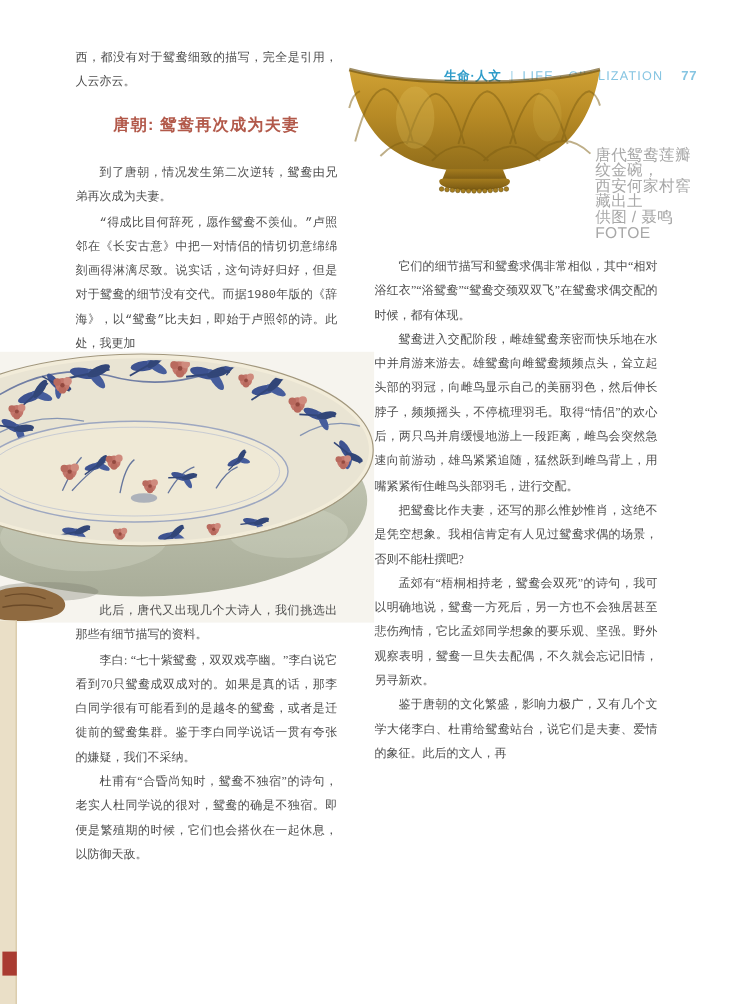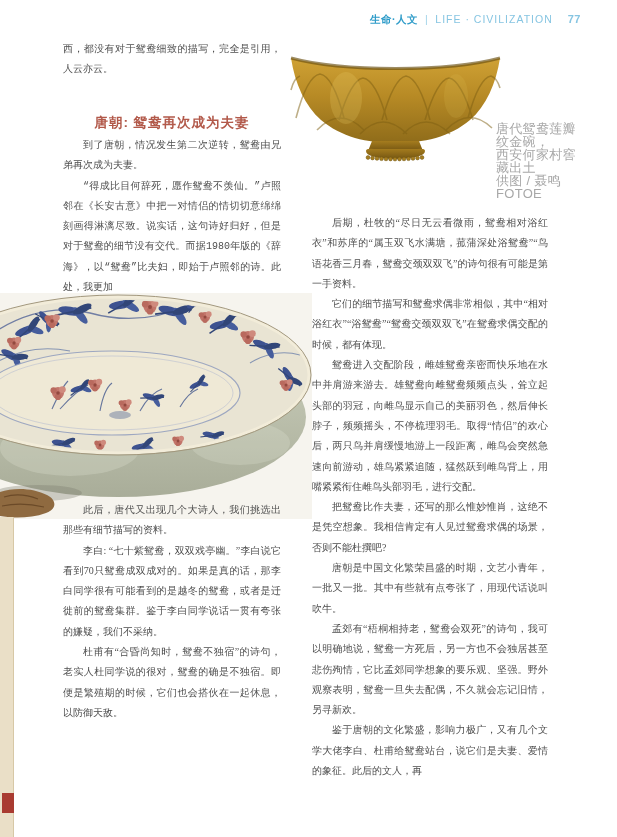--- a/index.html
+++ b/index.html
@@ -10,34 +10,34 @@
     font-family:"Liberation Serif","DejaVu Serif",serif;
     color:#4e4e4e;
   }
   
   .pg-header{
     position:absolute;top:13px;right:36px;
     font-family:"Liberation Sans","DejaVu Sans",sans-serif;
     font-size:10.5px;display:flex;align-items:baseline;gap:7px;
     letter-spacing:.5px;white-space:nowrap;
   }
-  .hd-cn{color:#2f9cc9;font-weight:bold;}
+  .hd-cn{color:#2f9cc9;font-weight:bold;margin-top:44px;}
   .hd-sep{color:#9fd2e8;font-weight:normal;}
   .hd-en{color:#86c5e2;letter-spacing:1px;}
   .hd-no{color:#86c5e2;margin-left:8px;font-size:11px;font-weight:bold;}
   
   .tx{position:absolute;text-align:justify;font-size:10px;line-height:20.3px;overflow:hidden;}
   .tx p{margin:0;text-indent:2em;}
   .tx p.noindent{text-indent:0;}
   #blockA{left:63px;top:39px;width:218px;height:44px;}
   #blockB{left:63px;top:136px;width:218px;height:163px;font-family:Liberation Mono, monospace;}
   #blockC{left:63px;top:500px;width:218px;height:290px;}
   #rightcol{left:312px;top:213px;width:236px;height:615px;}
   #heading{
-    position:absolute;left:63px;top:114px;width:218px;text-align:center;
+    position:absolute;left:63px;top:95px;width:218px;text-align:center;
     font-family:"Liberation Sans","DejaVu Sans",sans-serif;
     font-size:13.5px;font-weight:bold;color:#b2594a;letter-spacing:1px;
   }
   
   #caption{
     position:absolute;left:496px;top:122px;width:86px;
     font-family:"Liberation Sans","DejaVu Sans",sans-serif;
     font-size:13px;line-height:13px;color:#a8a8a8;white-space:pre-line;
     letter-spacing:.3px;
   }
@@ -206,25 +206,23 @@
     <path d="M4,204 Q20,199 38,206 M2,213 Q22,209 44,214" stroke="#6b4a28" stroke-width="1.2" fill="none"></path>
   </svg>
 
   <div id="blockC" class="tx">
     <p>此后，唐代又出现几个大诗人，我们挑选出那些有细节描写的资料。</p>
     <p>李白: “七十紫鸳鸯，双双戏亭幽。”李白说它看到70只鸳鸯成双成对的。如果是真的话，那李白同学很有可能看到的是越冬的鸳鸯，或者是迁徙前的鸳鸯集群。鉴于李白同学说话一贯有夸张的嫌疑，我们不采纳。</p>
     <p>杜甫有“合昏尚知时，鸳鸯不独宿”的诗句，老实人杜同学说的很对，鸳鸯的确是不独宿。即便是繁殖期的时候，它们也会搭伙在一起休息，以防御天敌。</p>
   </div>
 
   <div id="rightcol" class="tx">
-    <p>后期，杜牧的“尽日无云看微雨，鸳鸯相对浴红衣”和苏庠的“属玉双飞水满塘，菰蒲深处浴鸳鸯”“鸟语花香三月春，鸳鸯交颈双双飞”的诗句很有可能是第一手资料。</p>
     <p>它们的细节描写和鸳鸯求偶非常相似，其中“相对浴红衣”“浴鸳鸯”“鸳鸯交颈双双飞”在鸳鸯求偶交配的时候，都有体现。</p>
     <p>鸳鸯进入交配阶段，雌雄鸳鸯亲密而快乐地在水中并肩游来游去。雄鸳鸯向雌鸳鸯频频点头，耸立起头部的羽冠，向雌鸟显示自己的美丽羽色，然后伸长脖子，频频摇头，不停梳理羽毛。取得“情侣”的欢心后，两只鸟并肩缓慢地游上一段距离，雌鸟会突然急速向前游动，雄鸟紧紧追随，猛然跃到雌鸟背上，用嘴紧紧衔住雌鸟头部羽毛，进行交配。</p>
     <p>把鸳鸯比作夫妻，还写的那么惟妙惟肖，这绝不是凭空想象。我相信肯定有人见过鸳鸯求偶的场景，否则不能杜撰吧?</p>
-    <p>唐朝是中国文化繁荣昌盛的时期，文艺小青年，一批又一批。其中有些就有点夸张了，用现代话说叫吹牛。</p>
     <p>孟郊有“梧桐相持老，鸳鸯会双死”的诗句，我可以明确地说，鸳鸯一方死后，另一方也不会独居甚至悲伤殉情，它比孟郊同学想象的要乐观、坚强。野外观察表明，鸳鸯一旦失去配偶，不久就会忘记旧情，另寻新欢。</p>
     <p>鉴于唐朝的文化繁盛，影响力极广，又有几个文学大佬李白、杜甫给鸳鸯站台，说它们是夫妻、爱情的象征。此后的文人，再</p>
   </div>
 
   <div id="edge-strip"></div>
   <div id="edge-red"></div>
 
 </div>
 
 </body></html>

